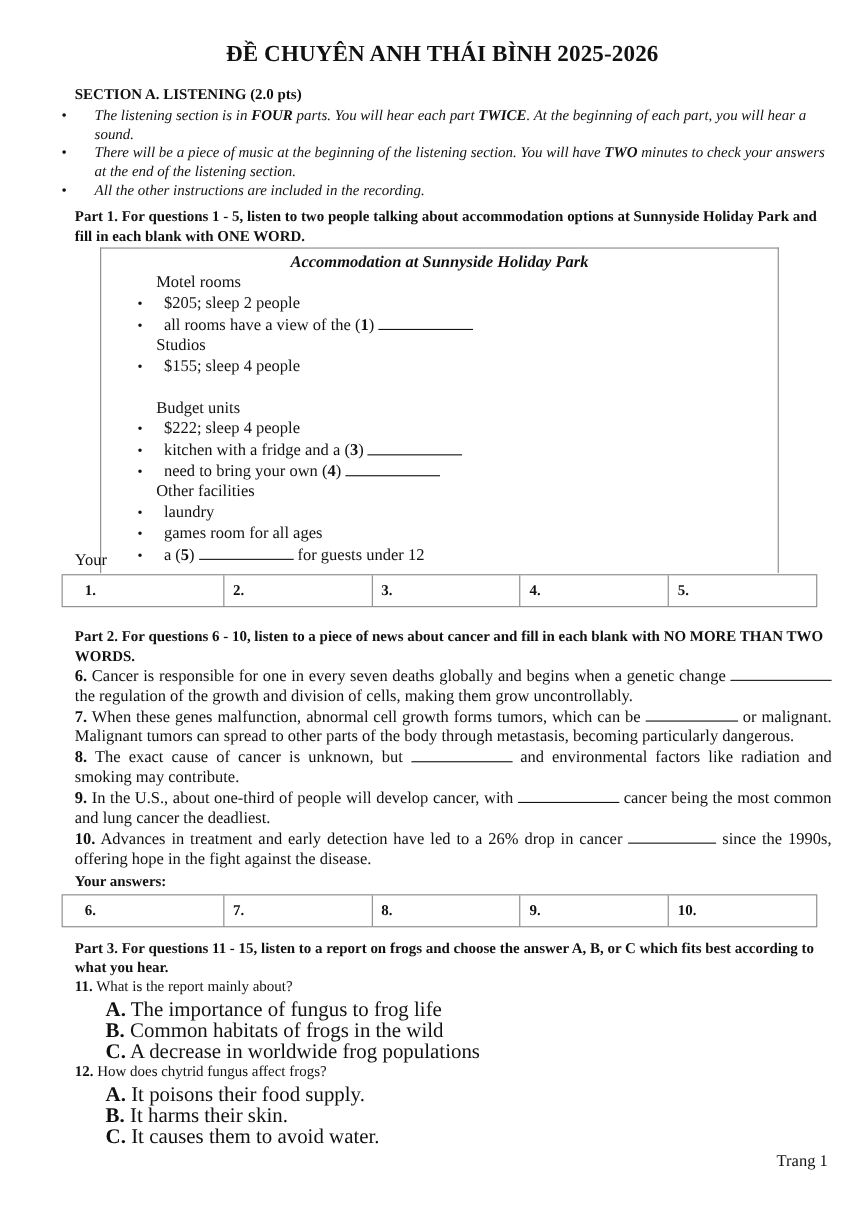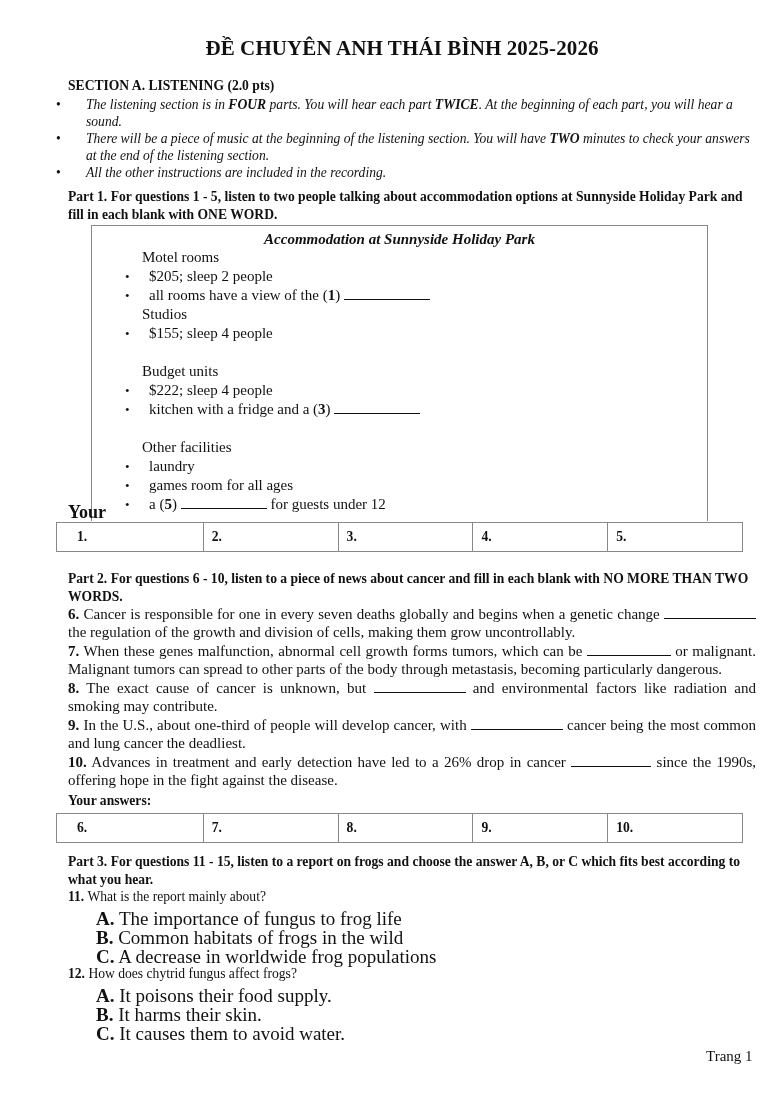--- a/index.html
+++ b/index.html
@@ -26,21 +26,21 @@
   }
   .box-title {
     position: absolute; left: 0; width: 100%; top: 5px; text-align: center;
     font-weight: bold; font-style: italic; font-size: 15px;
   }
   .cat { position: absolute; left: 10px; font-weight: normal; font-size: 15px; margin-left: 40px; }
   .bi { position: absolute; left: 33px; font-size: 15px; white-space: nowrap; }
   .bi .dot { display: inline-block; width: 24px; font-size: 13px; }
   .bi b { font-weight: bold; }
   .blank { display: inline-block; border-bottom: 1px solid #111; height: 12px; vertical-align: baseline; }
-  .your-label { left: 56px; top: 502px; font-weight: bold; font-size: 18px; }
+  .your-label { left: 56px; top: 502px; font-weight: normal; font-size: 15px; }
   .ans-table {
     left: 56px; width: 687px; height: 30px; display: flex;
     border: 1.5px solid #888; box-sizing: border-box;
   }
   .ans-table .cell {
     flex: 1; border-right: 1px solid #888; font-weight: bold; font-size: 13.6px;
     padding-left: 8px; line-height: 27px;
   }
   .ans-table .cell:last-child { border-right: none; }
   .q { left: 56px; width: 688px; font-size: 15px; line-height: 17.5px; text-align: justify; }
@@ -80,20 +80,21 @@
   <div class="cat" style="top:23px">Motel rooms</div>
   <div class="bi" style="top:42px"><span class="dot">•</span><span>$205; sleep 2 people</span></div>
   <div class="bi" style="top:61px"><span class="dot">•</span><span>all rooms have a view of the (</span><b>1</b><span>)</span> <span class="blank" style="width:86px"></span></div>
 
   <div class="cat" style="top:80px">Studios</div>
   <div class="bi" style="top:99px"><span class="dot">•</span><span>$155; sleep 4 people</span></div>
 
   <div class="cat" style="top:137px">Budget units</div>
   <div class="bi" style="top:156px"><span class="dot">•</span><span>$222; sleep 4 people</span></div>
   <div class="bi" style="top:175px"><span class="dot">•</span><span>kitchen with a fridge and a (</span><b>3</b><span>)</span> <span class="blank" style="width:86px"></span></div>
+  <div class="bi" style="top:194px"><span class="dot">•</span><span>need to bring your own (</span><b>4</b><span>)</span> <span class="blank" style="width:86px"></span></div>
 
   <div class="cat" style="top:213px">Other facilities</div>
   <div class="bi" style="top:232px"><span class="dot">•</span><span>laundry</span></div>
   <div class="bi" style="top:251px"><span class="dot">•</span><span>games room for all ages</span></div>
   <div class="bi" style="top:270px"><span class="dot">•</span><span>a (</span><b>5</b><span>)</span> <span class="blank" style="width:86px"></span> <span>for guests under 12</span></div>
 </div>
 
 <div class="abs your-label">Your</div>
 
 <div class="abs ans-table" style="top:522px">

